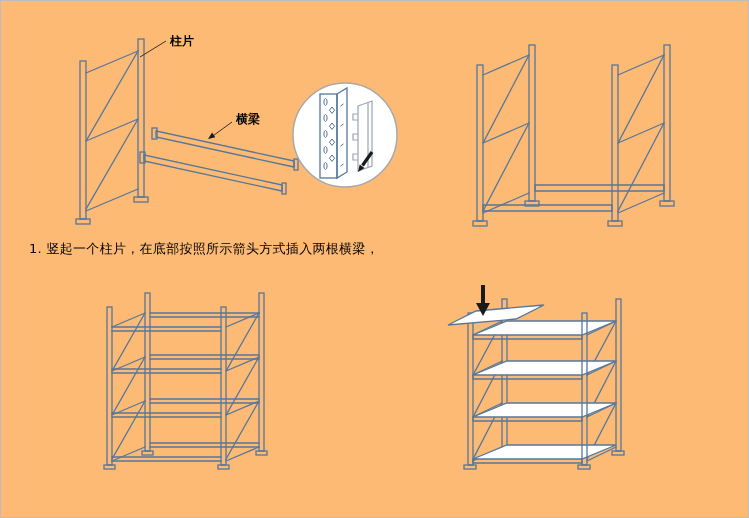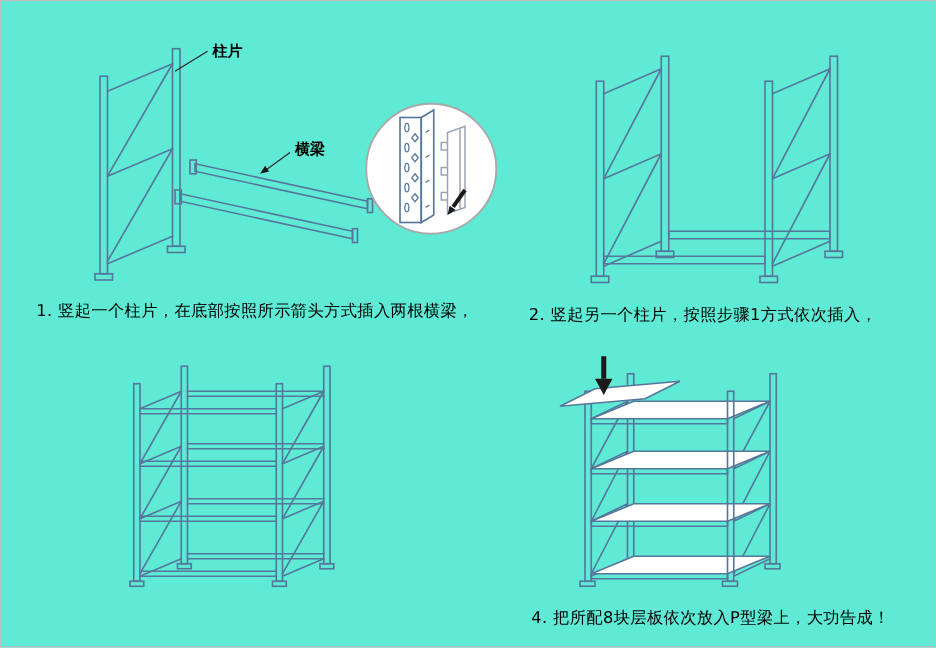--- a/index.html
+++ b/index.html
@@ -5,21 +5,21 @@
   :root{
     --line:#55779c;
     --line-light:#9aa5b3;
     --arrow:#1a1a1a;
     --circle:#a9a9a9;
     --text:#000000;
   }
   *{margin:0;padding:0;box-sizing:border-box;}
   body{background:#ffffff;font-family:"DejaVu Sans","Liberation Sans",sans-serif;}
   .page{
-    position:relative;width:749px;height:518px;background:#5eead4;
+    position:relative;width:749px;height:518px;background:#fdba74;
     border:1px solid #bdbdbd;overflow:hidden;
   }
   .fig{position:absolute;}
   .caption{
     position:absolute;font-size:13px;font-weight:normal;color:var(--text);
     white-space:nowrap;letter-spacing:0.3px;
   }
   svg{display:block;overflow:visible;}
   svg .ln{fill:none;stroke:var(--line);stroke-width:1.3;stroke-linecap:square;}
   svg .ln2{fill:none;stroke:var(--line-light);stroke-width:1.2;}
@@ -126,21 +126,20 @@
       </g>
       <g class="ln">
         <path d="M24,184 L153,184 M24,190 L153,190 M24,184 L24,190 M153,184 L153,190"></path>
         <path d="M76,164 L205,164 M76,170 L205,170 M76,164 L76,170 M205,164 L205,170"></path>
       </g>
     </svg>
   </div>
 
   <div class="caption" style="left:28px;top:239px;">1. 竖起一个柱片，在底部按照所示箭头方式插入两根横梁，</div>
 
-  <div class="caption" style="left:422px;top:242px;">2. 竖起另一个柱片，按照步骤1方式依次插入，</div>
 
   <div class="fig" style="left:92px;top:278px;width:195px;height:200px;">
     <svg width="195" height="200" viewBox="0 0 195 200">
       <g class="ln">
         <rect x="14" y="28" width="5" height="158"></rect>
         <rect x="52" y="14" width="5" height="158"></rect>
         <rect x="11" y="186" width="11" height="4"></rect>
         <rect x="49" y="172" width="11" height="4"></rect>
         <path d="M19,182 L52,168 M19,180 L52,122 M52,122 L19,136 M19,136 L52,78 M52,78 L19,92 M19,92 L52,34 M19,48 L52,34"></path>
       </g>
@@ -196,15 +195,14 @@
       </g>
       <polygon class="shelf" points="10,46 78,40 106,26 38,32"></polygon>
       <g>
         <line class="arrow-shaft" x1="45" y1="6" x2="45" y2="24"></line>
         <polygon class="blk" points="38,24 52,24 45,37"></polygon>
       </g>
     </svg>
   </div>
 
 
-  <div class="caption" style="left:424px;top:484px;">4. 把所配8块层板依次放入P型梁上，大功告成！</div>
 
 </div>
 
 </body></html>

